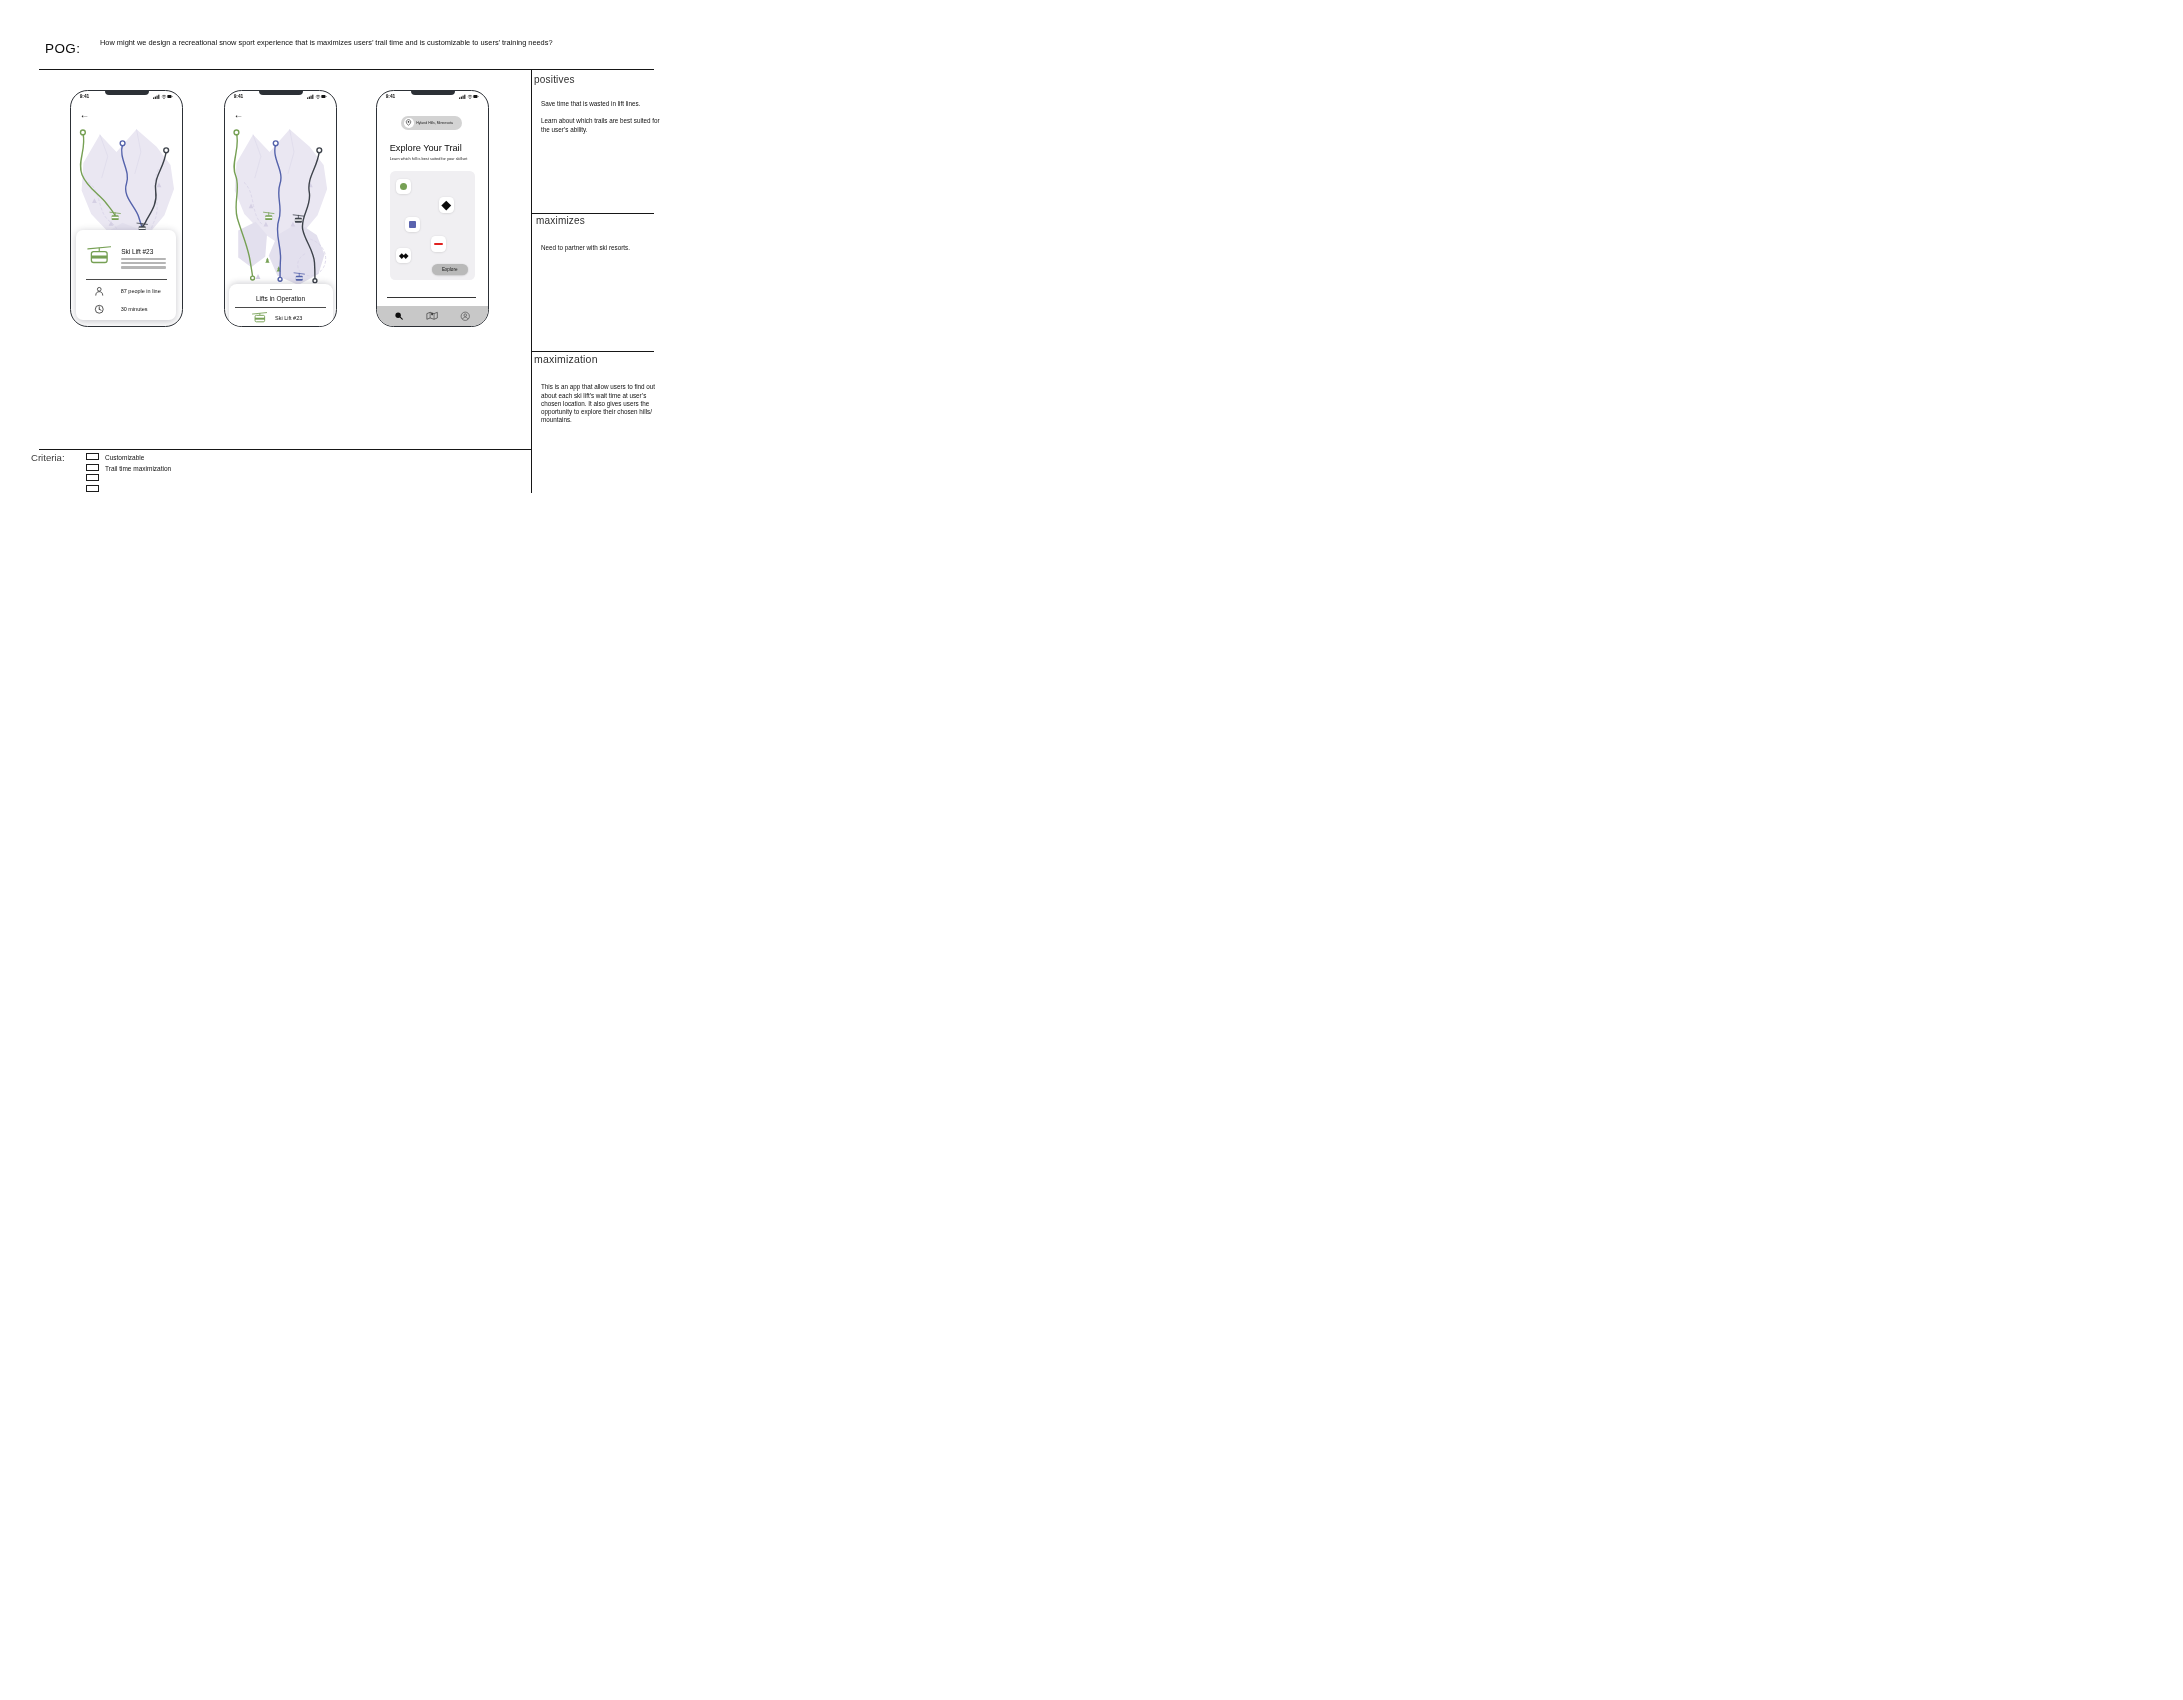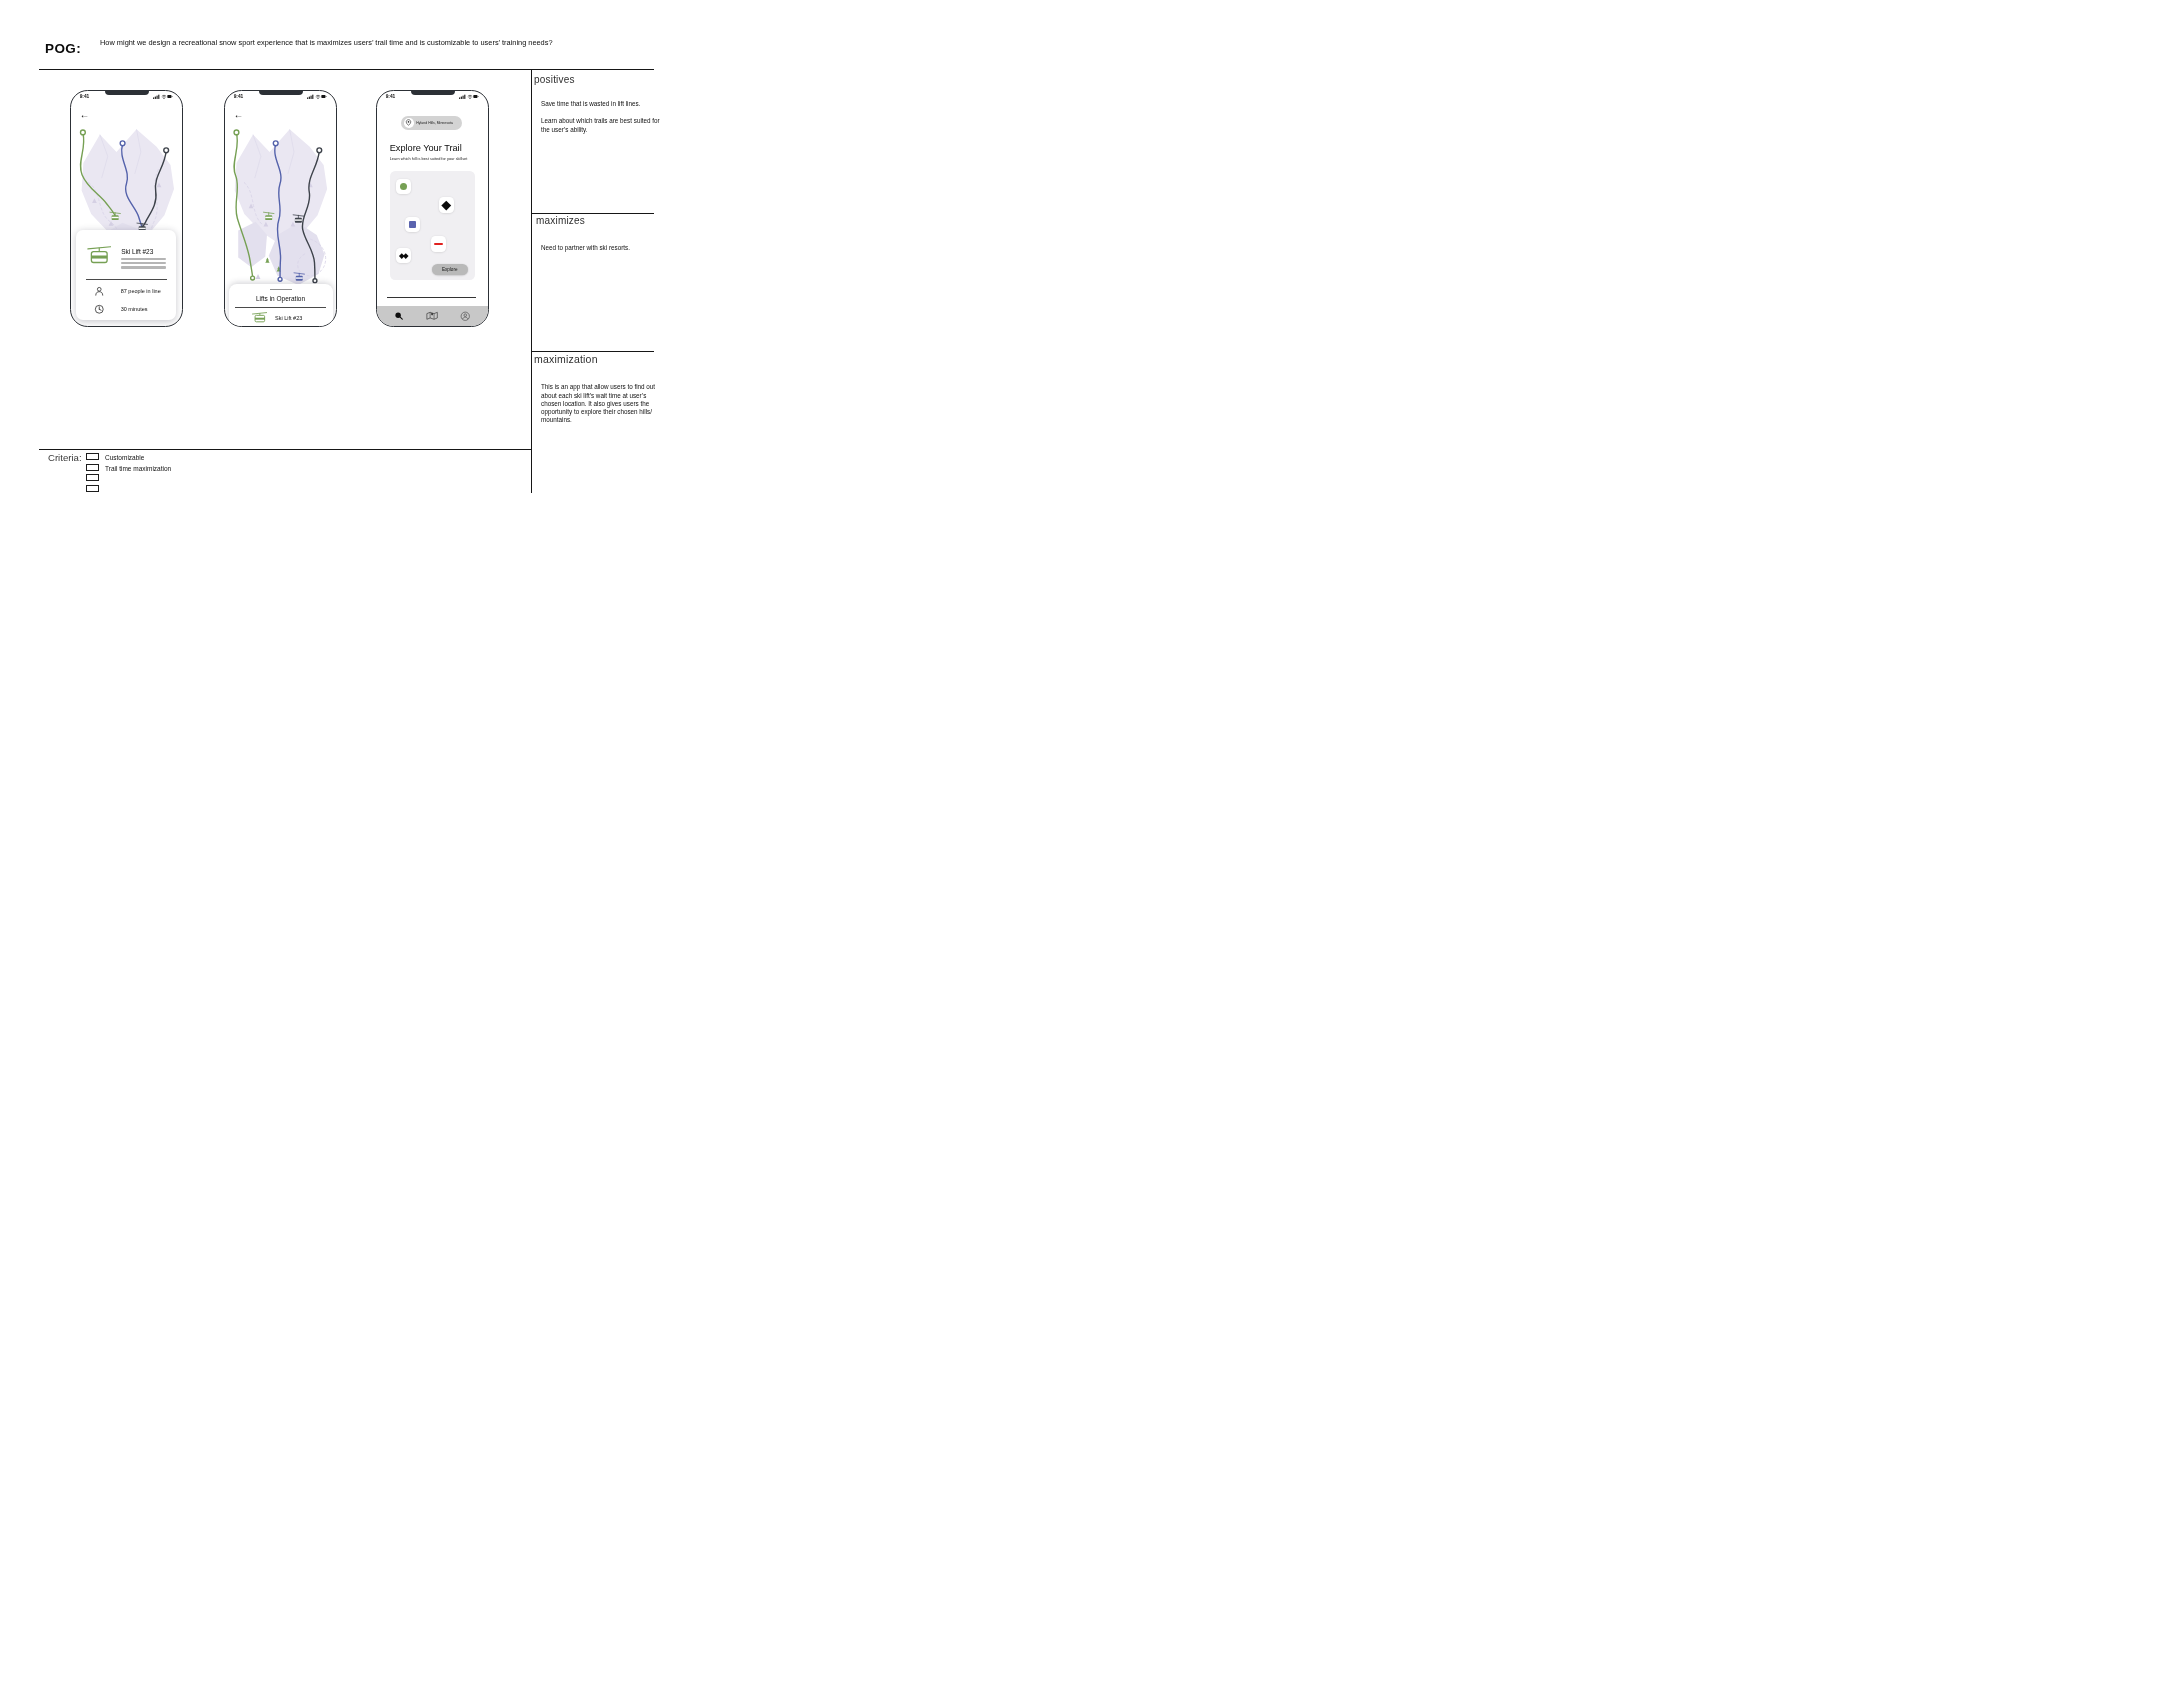--- a/index.html
+++ b/index.html
@@ -8,36 +8,36 @@
 
   
   .rule{position:absolute;background:#161616;}
   #rule-top{left:39px;top:69px;width:615px;height:0.9px;}
   #rule-vert{left:531px;top:69px;width:0.9px;height:424px;}
   #rule-side1{left:531px;top:213px;width:123px;height:0.9px;}
   #rule-side2{left:531px;top:351px;width:123px;height:0.9px;}
   #rule-criteria{left:39px;top:449px;width:492px;height:0.9px;}
 
   
-  #pog-title{position:absolute;left:45px;top:41px;font-size:13.5px;font-weight:700;letter-spacing:0.4px;color:#0b0b0b;}
+  #pog-title{position:absolute;left:45px;top:41px;font-size:13.5px;font-weight:400;letter-spacing:0.4px;color:#0b0b0b;}
   #pog-question{position:absolute;left:100px;top:38px;width:541px;font-size:7.4px;color:#0d0d0d;}
 
   
   .side-h{position:absolute;font-size:10px;color:#2e2e2e;letter-spacing:0.2px;}
   #h-pos{left:534px;top:74px;}
   #h-neg{left:536px;top:215px;}
   #h-desc{left:534px;top:353px;font-size:10.5px;}
   .side-p{position:absolute;font-size:6.3px;line-height:1.32;color:#101010;width:119px;}
   #p-pos1{left:541px;top:94px;}
   #p-pos2{left:541px;top:111px;width:121px;}
   #p-neg1{left:541px;top:238px;}
   #p-desc{left:541px;top:377px;width:117px;}
 
   
-  #criteria-label{position:absolute;left:48px;top:452px;font-size:9.6px;color:#3b3b3b;}
+  #criteria-label{position:absolute;left:31px;top:452px;font-size:9.6px;color:#3b3b3b;}
   .cb{position:absolute;left:86px;width:10.5px;height:5.2px;border:1.1px solid #1c1c1c;background:#fff;box-sizing:content-box;cursor:pointer;}
   #cb1{top:453px}#cb2{top:464px}#cb3{top:474px}#cb4{top:485px}
   .cb-label{position:absolute;left:105px;font-size:6.5px;color:#101010;}
   #cbl1{top:454px}#cbl2{top:465px}
 
   
   .phone{position:absolute;width:111px;height:235px;background:#fff;border:1.3px solid #2c3036;border-radius:17.5px;overflow:hidden;}
   #phone1{left:70px;top:90px;}
   #phone2{left:224px;top:90px;}
   #phone3{left:376px;top:90px;}

